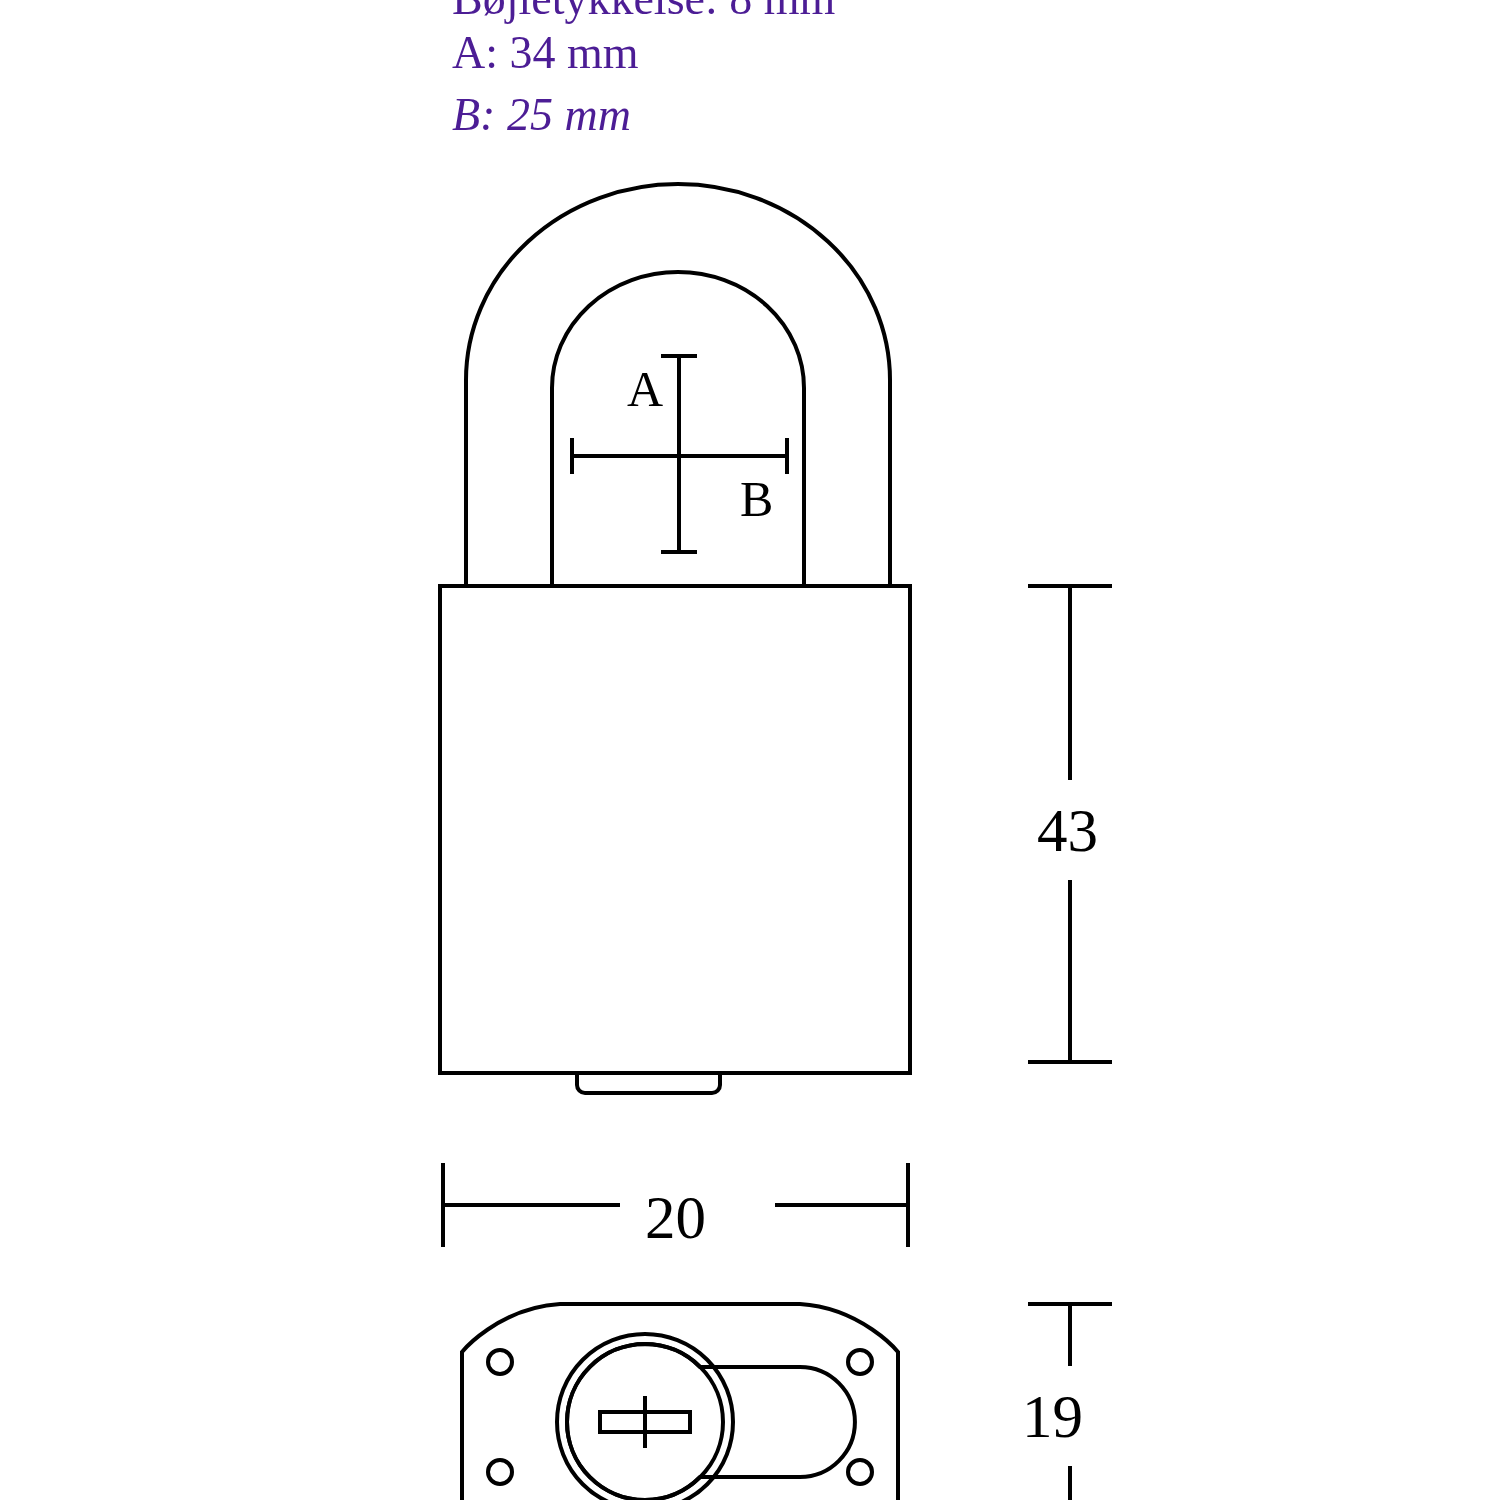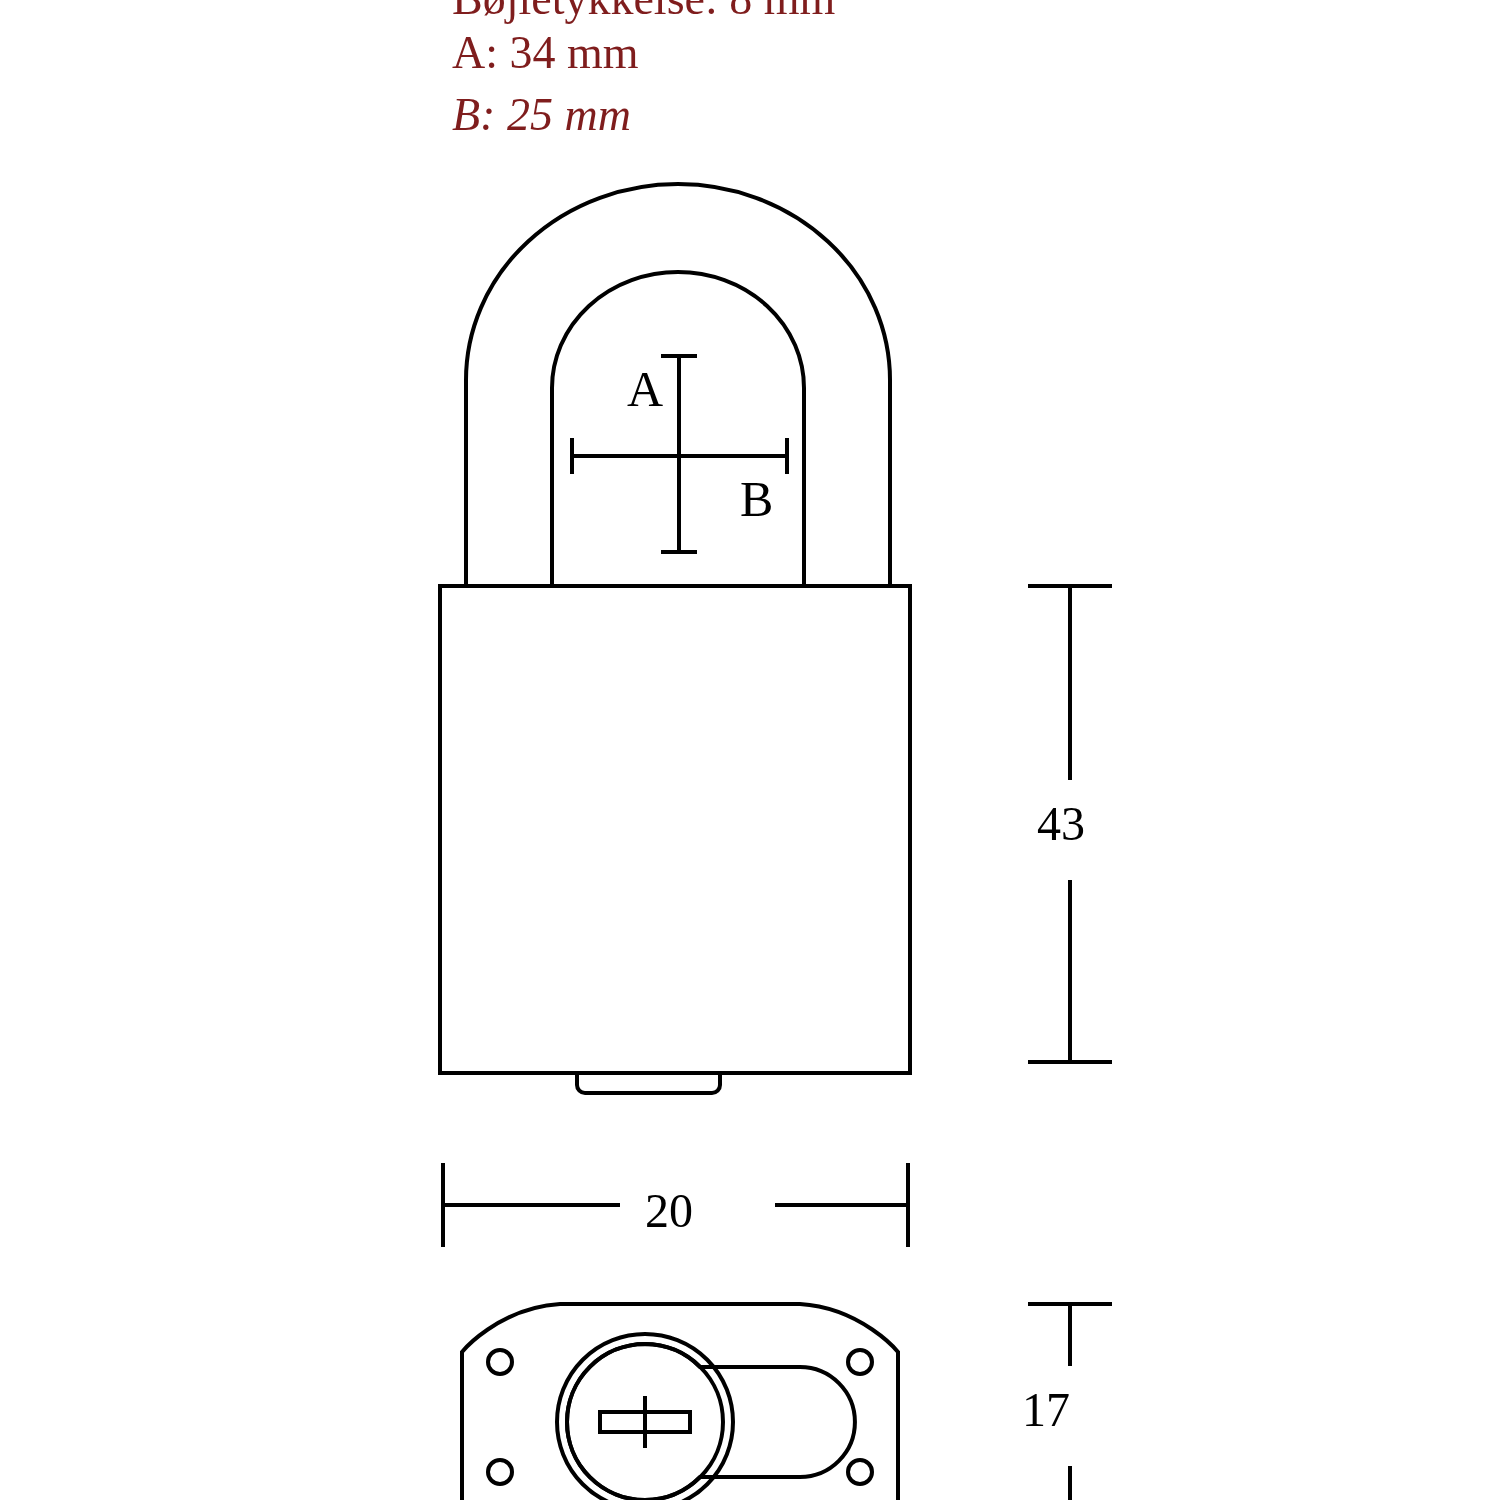--- a/index.html
+++ b/index.html
@@ -20,31 +20,31 @@
     left: 0;
     top: 0;
     width: 1500px;
     height: 1500px;
   }
   .spec-text {
     position: absolute;
     font-family: "Liberation Serif", serif;
     font-size: 46px;
     line-height: 62px;
-    color: #7f1d1d;
+    color: #4c1d95;
     white-space: nowrap;
   }
   #spec-thickness { left: 452px; top: -32px; }
   #spec-a { left: 452px; top: 22px; }
   #spec-b { left: 452px; top: 84px; font-style: italic; }
 
   .dim-label {
     position: absolute;
     font-family: "Liberation Serif", serif;
-    font-size: 48px;
+    font-size: 61px;
     color: #000000;
     white-space: nowrap;
   }
   #label-43 { left: 1037px; top: 796px; }
   #label-17 { left: 1022px; top: 1382px; }
   #label-50 { left: 645px; top: 1183px; }
   #label-a { left: 627px; top: 360px; font-size: 50px; }
   #label-b { left: 740px; top: 470px; font-size: 50px; }
 
   svg { display: block; }
@@ -53,21 +53,21 @@
 <body>
 
 <div id="diagram-root">
 
   <div class="spec-text" id="spec-thickness">Bøjletykkelse: 8 mm</div>
   <div class="spec-text" id="spec-a">A: 34 mm</div>
   <div class="spec-text" id="spec-b">B: 25 mm</div>
 
   <div class="dim-label" id="label-43">43</div>
   <div class="dim-label" id="label-50">20</div>
-  <div class="dim-label" id="label-17">17</div>
+  <div class="dim-label" id="label-17">19</div>
   <div class="dim-label" id="label-a">A</div>
   <div class="dim-label" id="label-b">B</div>
 
   <svg width="1500" height="1500" viewBox="0 0 1500 1500" xmlns="http://www.w3.org/2000/svg">
 
     <g fill="none" stroke="#000000" stroke-width="4">
 
       <path d="M 466 588 L 466 380 A 212 196 0 0 1 890 380 L 890 588"></path>
 
       <path d="M 552 588 L 552 388 A 126 116 0 0 1 804 388 L 804 588"></path>

